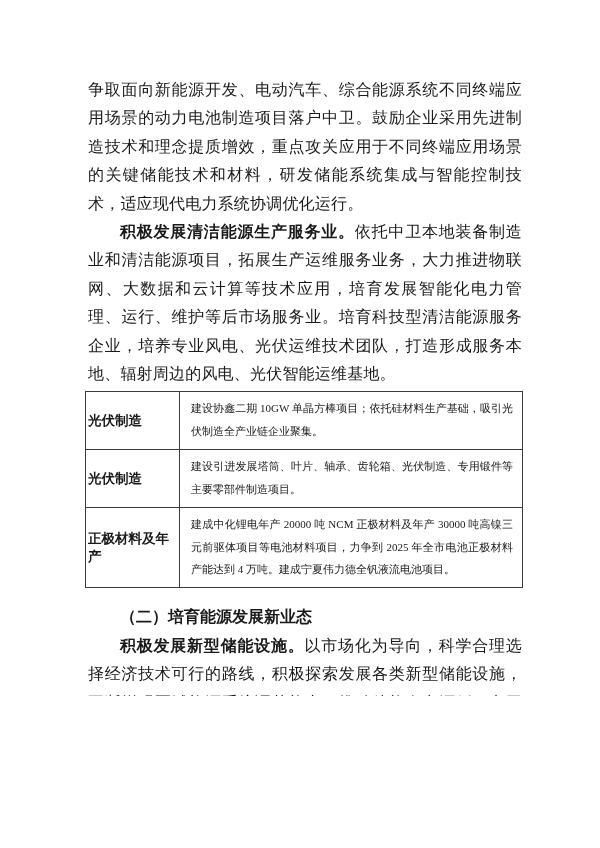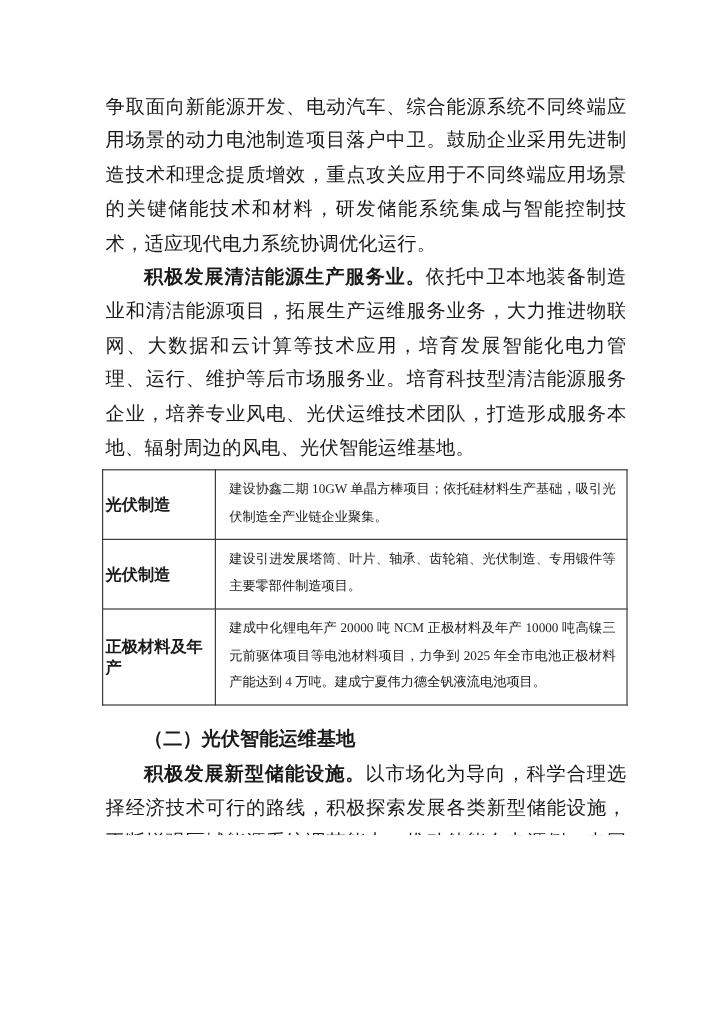--- a/index.html
+++ b/index.html
@@ -92,25 +92,25 @@
         <tr>
           <td class="label-cell">光伏制造</td>
           <td class="desc-cell">建设协鑫二期 10GW 单晶方棒项目；依托硅材料生产基础，吸引光伏制造全产业链企业聚集。</td>
         </tr>
         <tr>
           <td class="label-cell">光伏制造</td>
           <td class="desc-cell">建设引进发展塔筒、叶片、轴承、齿轮箱、光伏制造、专用锻件等主要零部件制造项目。</td>
         </tr>
         <tr>
           <td class="label-cell">正极材料及年产</td>
-          <td class="desc-cell">建成中化锂电年产 20000 吨 NCM 正极材料及年产 10000 吨高镍三元前驱体项目等电池材料项目，力争到 2025 年全市电池正极材料产能达到 4 万吨。建成宁夏伟力德全钒液流电池项目。</td>
+          <td class="desc-cell">建成中化锂电年产 20000 吨 NCM 正极材料及年产 30000 吨高镍三元前驱体项目等电池材料项目，力争到 2025 年全市电池正极材料产能达到 4 万吨。建成宁夏伟力德全钒液流电池项目。</td>
         </tr>
       </tbody>
     </table>
 
-    <p class="section-heading">（二）光伏智能运维基地</p>
+    <p class="section-heading">（二）培育能源发展新业态</p>
 
     <p class="body-para indent"><span class="lead">积极发展新型储能设施。</span><span>以市场化为导向，科学合理选择经济技术可行的路线，积极探索发展各类新型储能设施，不断增强区域能源系统调节能力。推动储能在电源侧、电网侧和用户侧应用的新模式、新业态，支持电储能系统作为独</span></p>
 
   </div>
 
   <div class="page-number">31</div>
 </div>
 
 </body></html>

